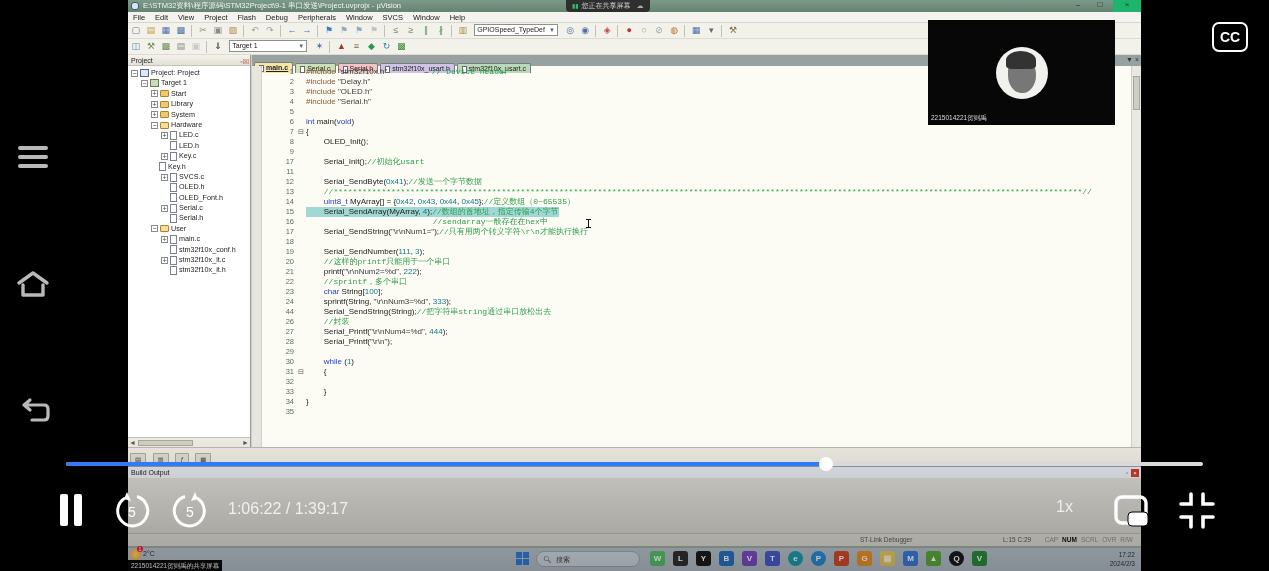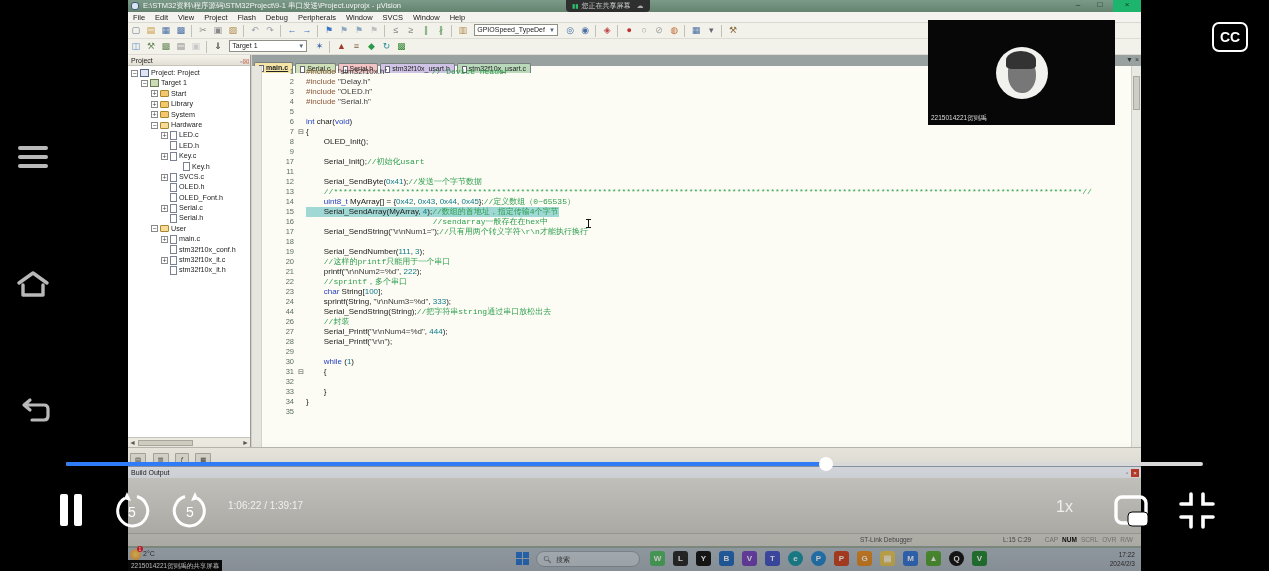--- a/index.html
+++ b/index.html
@@ -113,21 +113,21 @@
   .hamb div{width:30px;height:4px;background:#b9b9b9;border-radius:2px;margin-bottom:5px;}
 
   .progress{position:absolute;left:66px;top:462px;width:1137px;height:4px;background:#d9d9d9;border-radius:2px;z-index:42;}
   .progress .fill{position:absolute;left:0;top:0;height:4px;background:#2f7cf6;border-radius:2px;}
   .progress .knob{position:absolute;top:-5px;width:14px;height:14px;background:#fff;border-radius:50%;}
 
   .controls{position:absolute;left:0;top:0;width:100%;height:100%;pointer-events:none;z-index:45;}
   .controls > *{pointer-events:auto;}
   .pausebtn{position:absolute;left:60px;top:494px;width:28px;height:32px;}
   .pausebtn div{position:absolute;top:0;width:8px;height:32px;background:#fff;border-radius:2px;}
-  .timetext{position:absolute;left:228px;top:500px;color:#f0f0f0;font-size:10px;}
+  .timetext{position:absolute;left:228px;top:500px;color:#f0f0f0;font-size:16px;}
   .speed{position:absolute;left:1056px;top:498px;color:#eee;font-size:16px;}
   .svgbtn{position:absolute;}
 </style>
 </head>
 <body>
 
 <div id="stage">
 
   <div id="video">
 
@@ -161,21 +161,21 @@
       <div class="ptree">
           <div class="trow" style="padding-left: 3px;"><span class="exp">−</span><span class="ticon ic-root"></span><span>Project: Project</span></div>
           <div class="trow" style="padding-left: 13px;"><span class="exp">−</span><span class="ticon ic-target"></span><span>Target 1</span></div>
           <div class="trow" style="padding-left: 23px;"><span class="exp">+</span><span class="ticon ic-folder"></span><span>Start</span></div>
           <div class="trow" style="padding-left: 23px;"><span class="exp">+</span><span class="ticon ic-folder"></span><span>Library</span></div>
           <div class="trow" style="padding-left: 23px;"><span class="exp">+</span><span class="ticon ic-folder"></span><span>System</span></div>
           <div class="trow" style="padding-left: 23px;"><span class="exp">−</span><span class="ticon ic-folderopen"></span><span>Hardware</span></div>
           <div class="trow" style="padding-left: 33px;"><span class="exp">+</span><span class="ticon ic-file"></span><span>LED.c</span></div>
           <div class="trow" style="padding-left: 33px;"><span class="exp none">−</span><span class="ticon ic-file"></span><span>LED.h</span></div>
           <div class="trow" style="padding-left: 33px;"><span class="exp">+</span><span class="ticon ic-file"></span><span>Key.c</span></div>
-          <div class="trow" style="padding-left: 46px;"><span class="exp none">−</span><span class="ticon ic-file"></span><span>Key.h</span></div>
+          <div class="trow" style="padding-left: 22px;"><span class="exp none">−</span><span class="ticon ic-file"></span><span>Key.h</span></div>
           <div class="trow" style="padding-left: 33px;"><span class="exp">+</span><span class="ticon ic-file"></span><span>SVCS.c</span></div>
           <div class="trow" style="padding-left: 33px;"><span class="exp none">−</span><span class="ticon ic-file"></span><span>OLED.h</span></div>
           <div class="trow" style="padding-left: 33px;"><span class="exp none">−</span><span class="ticon ic-file"></span><span>OLED_Font.h</span></div>
           <div class="trow" style="padding-left: 33px;"><span class="exp">+</span><span class="ticon ic-file"></span><span>Serial.c</span></div>
           <div class="trow" style="padding-left: 33px;"><span class="exp none">−</span><span class="ticon ic-file"></span><span>Serial.h</span></div>
           <div class="trow" style="padding-left: 23px;"><span class="exp">−</span><span class="ticon ic-folderopen"></span><span>User</span></div>
           <div class="trow" style="padding-left: 33px;"><span class="exp">+</span><span class="ticon ic-file"></span><span>main.c</span></div>
           <div class="trow" style="padding-left: 33px;"><span class="exp none">−</span><span class="ticon ic-file"></span><span>stm32f10x_conf.h</span></div>
           <div class="trow" style="padding-left: 33px;"><span class="exp">+</span><span class="ticon ic-file"></span><span>stm32f10x_it.c</span></div>
           <div class="trow" style="padding-left: 33px;"><span class="exp none">−</span><span class="ticon ic-file"></span><span>stm32f10x_it.h</span></div>
@@ -197,21 +197,21 @@
     <div class="editor">
       <div class="tabbar"><span class="etab active" style="background: rgb(245, 230, 168);"><span class="fi"></span><span>main.c</span></span><span class="etab" style="background: rgb(207, 224, 184);"><span class="fi"></span><span>Serial.c</span></span><span class="etab" style="background: rgb(242, 196, 196);"><span class="fi"></span><span>Serial.h</span></span><span class="etab" style="background: rgb(207, 196, 230);"><span class="fi"></span><span>stm32f10x_usart.h</span></span><span class="etab" style="background: rgb(185, 217, 186);"><span class="fi"></span><span>stm32f10x_usart.c</span></span></div>
       <span class="tabbtns"><span>▼</span> <span>×</span></span>
       <div class="bpmargin"></div>
       <div class="codearea">
           <div class="cl"><span class="ln">1</span><span class="ct"><span class="tk-pre">#include </span><span class="tk-str">"stm32f10x.h"</span><span class="tk-pl">                    </span><span class="tk-cmt">// Device header</span></span></div>
           <div class="cl"><span class="ln">2</span><span class="ct"><span class="tk-pre">#include </span><span class="tk-str">"Delay.h"</span></span></div>
           <div class="cl"><span class="ln">3</span><span class="ct"><span class="tk-pre">#include </span><span class="tk-str">"OLED.h"</span></span></div>
           <div class="cl"><span class="ln">4</span><span class="ct"><span class="tk-pre">#include </span><span class="tk-str">"Serial.h"</span></span></div>
           <div class="cl"><span class="ln">5</span><span class="ct"></span></div>
-          <div class="cl"><span class="ln">6</span><span class="ct"><span class="tk-kw">int</span><span class="tk-pl"> char(</span><span class="tk-kw">void</span><span class="tk-pl">)</span></span></div>
+          <div class="cl"><span class="ln">6</span><span class="ct"><span class="tk-kw">int</span><span class="tk-pl"> main(</span><span class="tk-kw">void</span><span class="tk-pl">)</span></span></div>
           <div class="cl"><span class="ln">7</span><span class="fold">⊟</span><span class="ct"><span class="tk-pl">{</span></span></div>
           <div class="cl"><span class="ln">8</span><span class="ct"><span class="tk-pl">	OLED_Init();</span></span></div>
           <div class="cl"><span class="ln">9</span><span class="ct"></span></div>
           <div class="cl"><span class="ln">17</span><span class="ct"><span class="tk-pl">	Serial_Init();</span><span class="tk-cmt">//初始化usart</span></span></div>
           <div class="cl"><span class="ln">11</span><span class="ct"></span></div>
           <div class="cl"><span class="ln">12</span><span class="ct"><span class="tk-pl">	Serial_SendByte(</span><span class="tk-num">0x41</span><span class="tk-pl">);</span><span class="tk-cmt">//发送一个字节数据</span></span></div>
           <div class="cl"><span class="ln">13</span><span class="ct"><span class="tk-pl">	</span><span class="tk-cmt">//************************************************************************************************************************************************************//</span></span></div>
           <div class="cl"><span class="ln">14</span><span class="ct"><span class="tk-pl">	</span><span class="tk-kw">uint8_t</span><span class="tk-pl"> MyArray[] = {</span><span class="tk-num">0x42</span><span class="tk-pl">, </span><span class="tk-num">0x43</span><span class="tk-pl">, </span><span class="tk-num">0x44</span><span class="tk-pl">, </span><span class="tk-num">0x45</span><span class="tk-pl">};</span><span class="tk-cmt">//定义数组（0~65535）</span></span></div>
           <div class="cl hl"><span class="ln">15</span><span class="ct"><span class="tk-pl">	Serial_SendArray(MyArray, </span><span class="tk-num">4</span><span class="tk-pl">);</span><span class="tk-cmt">//数组的首地址，指定传输4个字节</span></span></div>
           <div class="cl"><span class="ln">16</span><span class="ct"><span class="tk-pl">							 </span><span class="tk-cmt">//sendarray一般存在在hex中</span></span></div>

